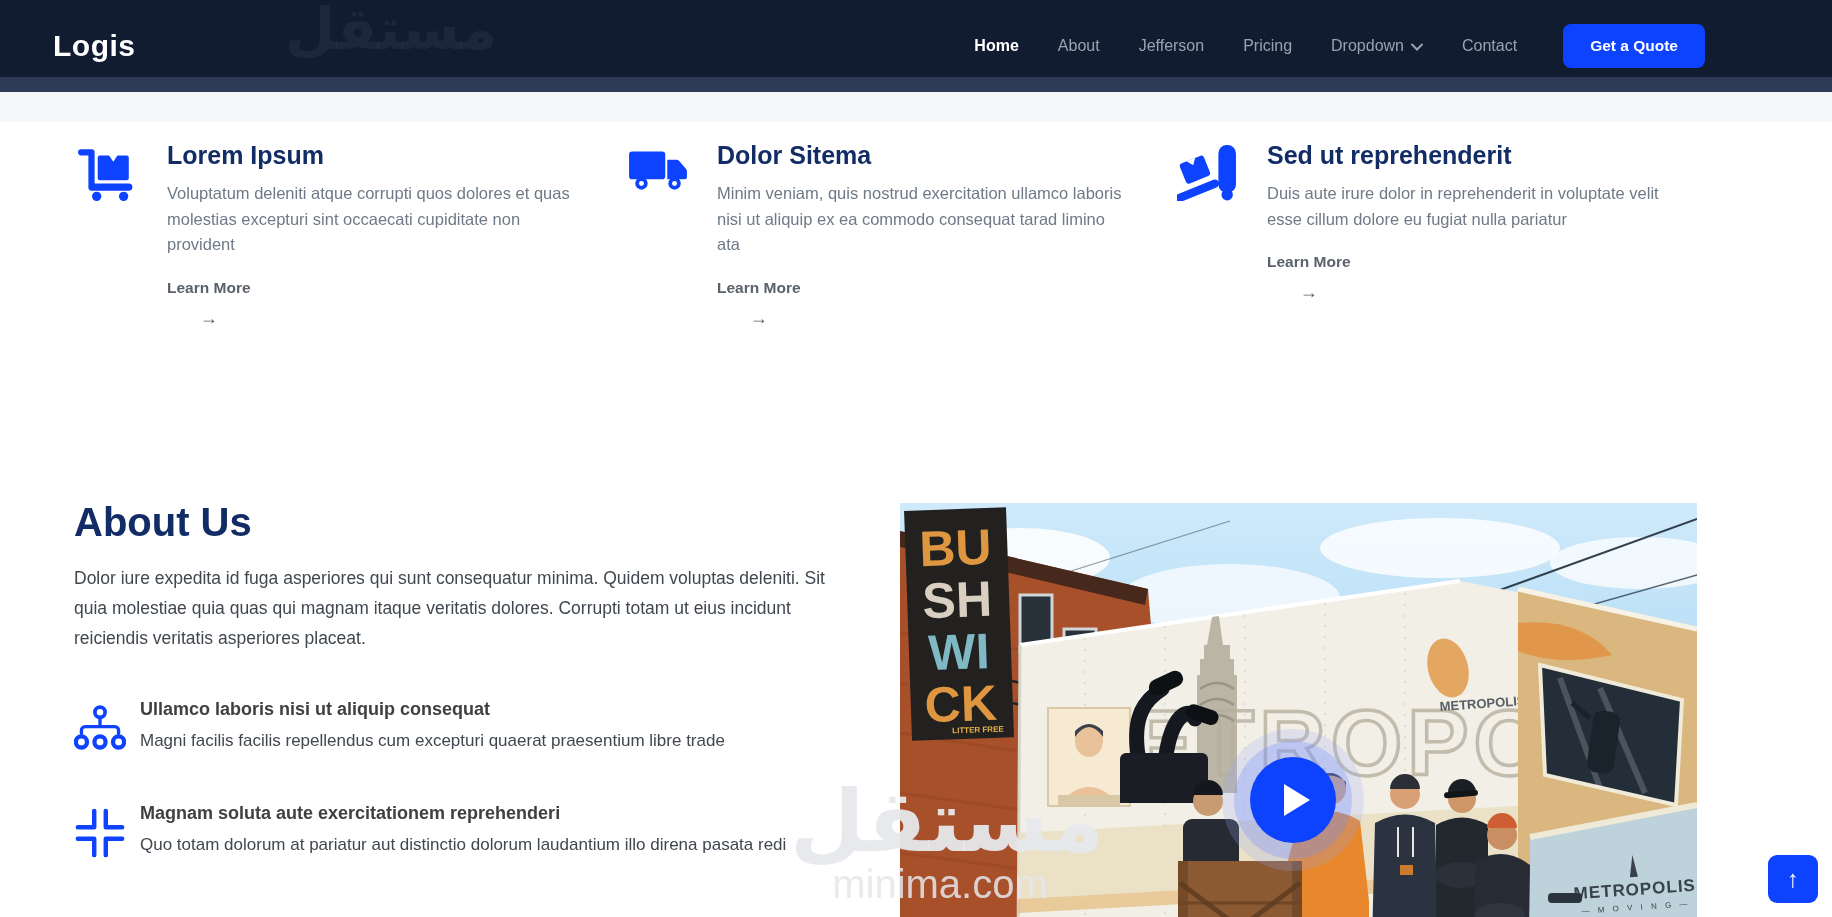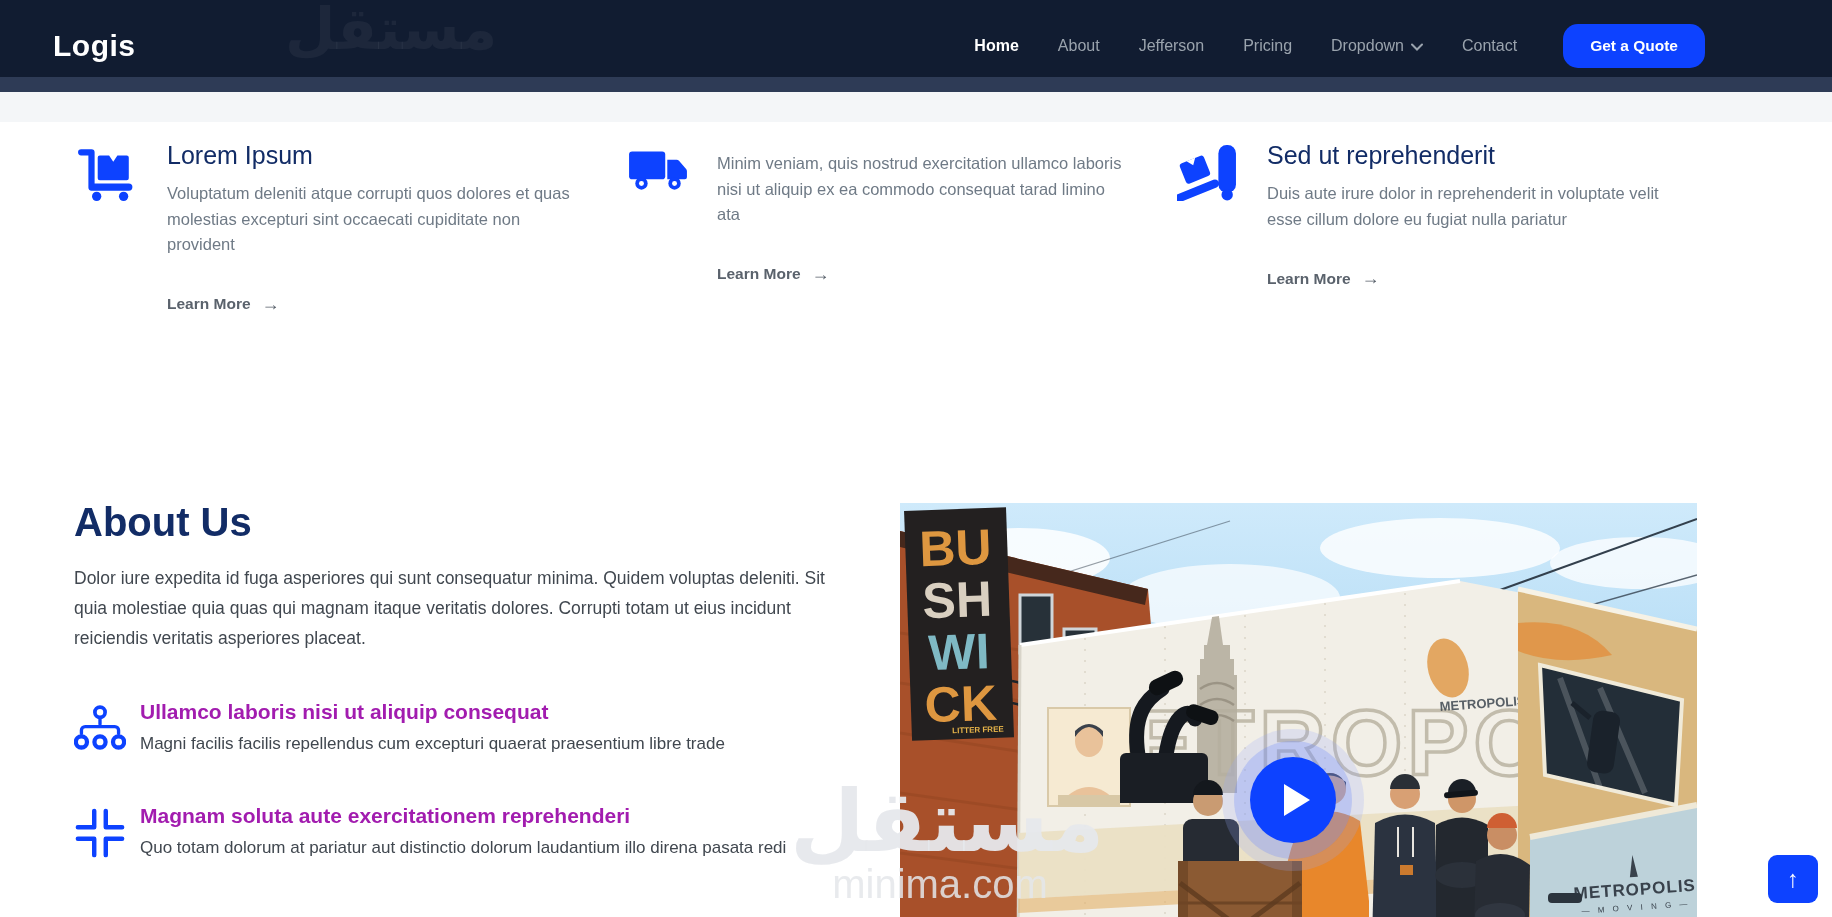--- a/index.html
+++ b/index.html
@@ -9,44 +9,44 @@
   
   .header { position:absolute; left:0; top:0; width:1832px; height:77px; background:#111c31;
             display:flex; align-items:center; padding:14px 127px 0 53px; z-index:30;gap:12px; }
   .header-strip { position:absolute; left:0; top:77px; width:1832px; height:15px; background:#2e3b56; z-index:29; }
   .hero-band { position:absolute; left:0; top:92px; width:1832px; height:30px; background:#f4f6f8; z-index:1; }
   .logo { color:#ffffff; font-size:30px; font-weight:800; letter-spacing:.5px; cursor:pointer; }
   .nav { margin-left:auto; display:flex; align-items:flex-end; gap:39px; }
   .nav-item { color:#9aa3ad; font-size:16px; cursor:pointer; display:flex; align-items:center; gap:7px; }
   .nav-item.active { color:#ffffff; font-weight:600; }
   .cta-btn { margin-left:34px; background:#0d42ff; color:#fff; font-size:15.5px; font-weight:600;
-             padding:13px 27px; border-radius:15px; border:none; cursor:pointer; }
+             padding:13px 27px; border-radius:8px; border:none; cursor:pointer; }
 
   
   .wm { position:absolute; text-align:center; pointer-events:none; z-index:40; line-height:1; }
   .wm-top { left:285px; top:0; color:rgba(255,255,255,0.05); font-size:58px; font-weight:700; }
   .wm-center { left:790px; top:778px; width:300px; }
   .wm-center .wm-ar { font-size:86px; font-weight:700; color:rgba(230,232,236,0.95); }
   .wm-center .wm-domain { font-size:40px; font-weight:400; color:rgba(228,230,234,0.85); margin-top:0; }
 
   
   .card { position:absolute; top:140px; width:455px; display:flex; }
   .card .icon-wrap { width:90px; flex:0 0 90px; padding-top:3px; }
-  .card h4 { font-size:25px; font-weight:400; color:#122c66; line-height:1.2; }
+  .card h4 { font-size:25px; font-weight:700; color:#122c66; line-height:1.2; }
   .card p { margin-top:11px; font-size:16.5px; line-height:25.5px; color:#6f7a86; width:408px; }
-  .learn-more { margin-top:36px; display:flex; align-items:center; gap:11px; font-size:15.5px;
-                font-weight:700; color:#5a626c; cursor:pointer; width:max-content; }
+  .learn-more { margin-top:21px; display:flex; align-items:center; gap:11px; font-size:15.5px;
+                font-weight:700; color:#5a626c; cursor:pointer; width:max-content;flex-direction:column; }
   .learn-more .arrow { font-size:18px; font-weight:400; }
 
   
   .about-title { position:absolute; left:74px; top:500px; font-size:40px; font-weight:800; color:#122c66; }
   .about-p { position:absolute; left:74px; top:563px; width:778px; font-size:17.5px; line-height:30px; color:#40474f; }
   .about-item { position:absolute; left:74px; display:flex; }
   .about-item .icon-wrap { width:66px; flex:0 0 66px; padding-top:4px; }
-  .about-item h5 { font-size:21px; font-weight:800; color:#a21caf; line-height:1.2; }
+  .about-item h5 { font-size:18px; font-weight:800; color:#404040; line-height:1.2; }
   .about-item p { margin-top:6px; font-size:17px; line-height:27px; color:#40474f; width:682px; }
   #about-item-1 { top:699px; }
   #about-item-2 { top:803px; }
 
   
   .video { position:absolute; left:900px; top:503px; width:797px; height:414px; overflow:hidden; cursor:pointer; z-index:5; }
   .play-halo { position:absolute; left:334px; top:238px; width:118px; height:118px; border-radius:50%;
                background:rgba(125,148,250,0.45); box-shadow:0 0 0 12px rgba(150,170,252,0.22);
                display:flex; align-items:center; justify-content:center; z-index:6; cursor:pointer; }
   .play-circle { width:86px; height:86px; border-radius:50%; background:#0d42ff;
@@ -112,20 +112,21 @@
       <svg width="62" height="52" viewBox="0 0 60 48" fill="#0d42ff">
         <rect x="2" y="7" width="35" height="27" rx="3"></rect>
         <path d="M39 15 h9 a3 3 0 0 1 2.3 1.1 l6.9 8 a3 3 0 0 1 .8 2 V32 a2 2 0 0 1 -2 2 H39 z"></path>
         <circle cx="14" cy="38" r="6"></circle>
           <circle cx="46" cy="38" r="6"></circle>
         <circle cx="14" cy="38" r="2.4" fill="#ffffff"></circle>
           <circle cx="46" cy="38" r="2.4" fill="#ffffff"></circle>
       </svg>
     </div>
     <div>
+      <h4>Dolor Sitema</h4>
       <p>Minim veniam, quis nostrud exercitation ullamco laboris nisi ut aliquip ex ea commodo consequat tarad limino ata</p>
       <div class="learn-more">
         <span>Learn More</span>
         <span class="arrow">→</span>
       </div>
     </div>
   </div>
 
   <div class="card" style="left:1177px">
     <div class="icon-wrap">

